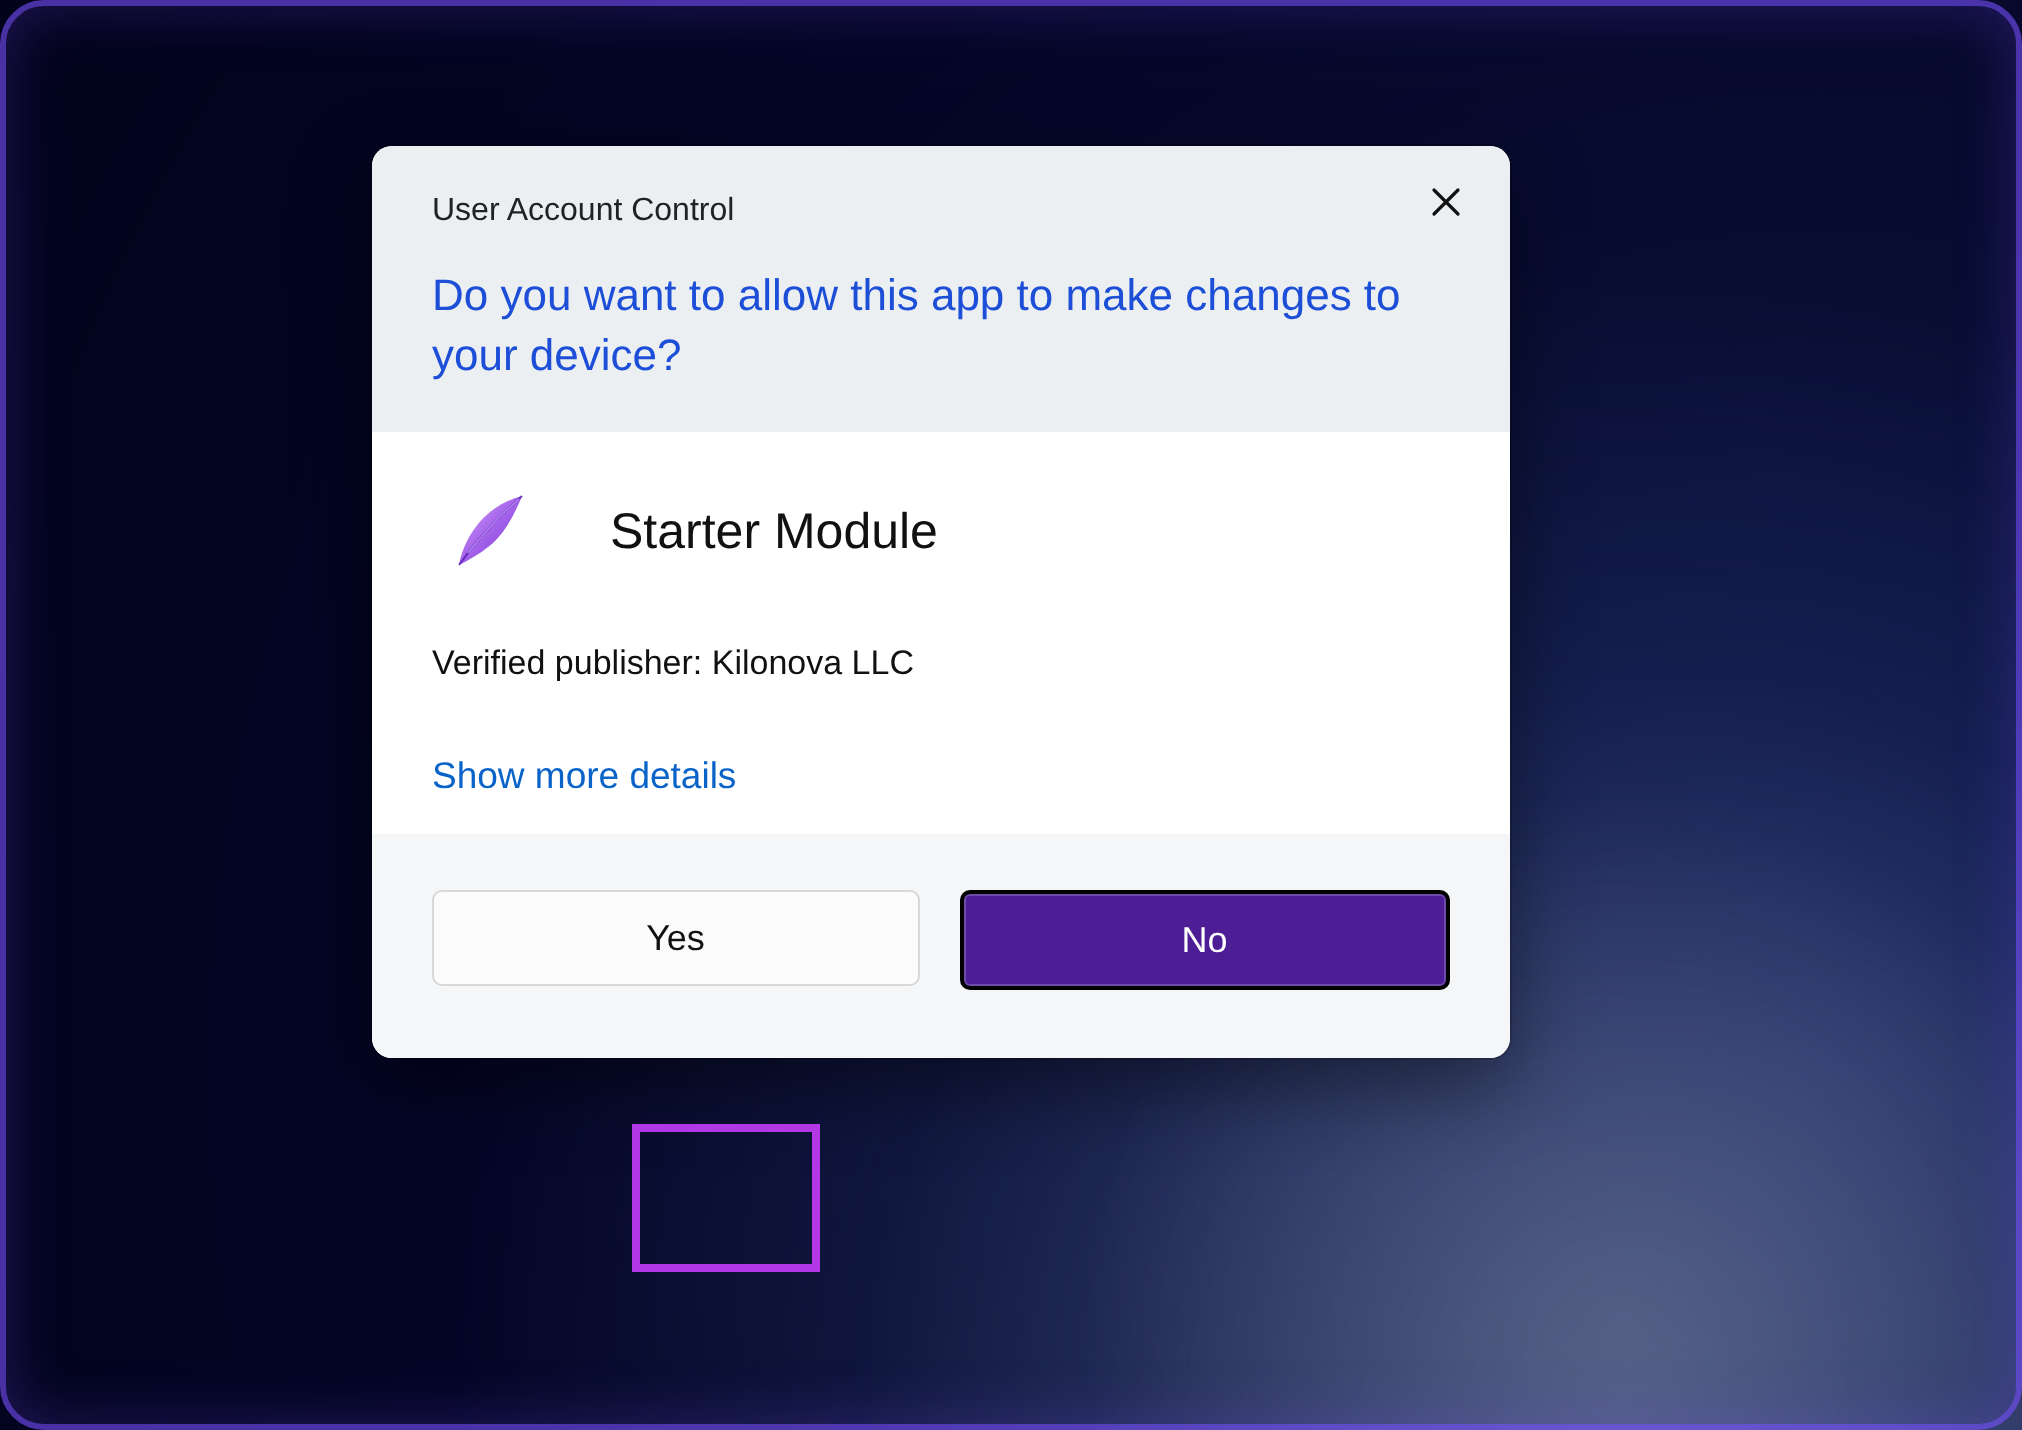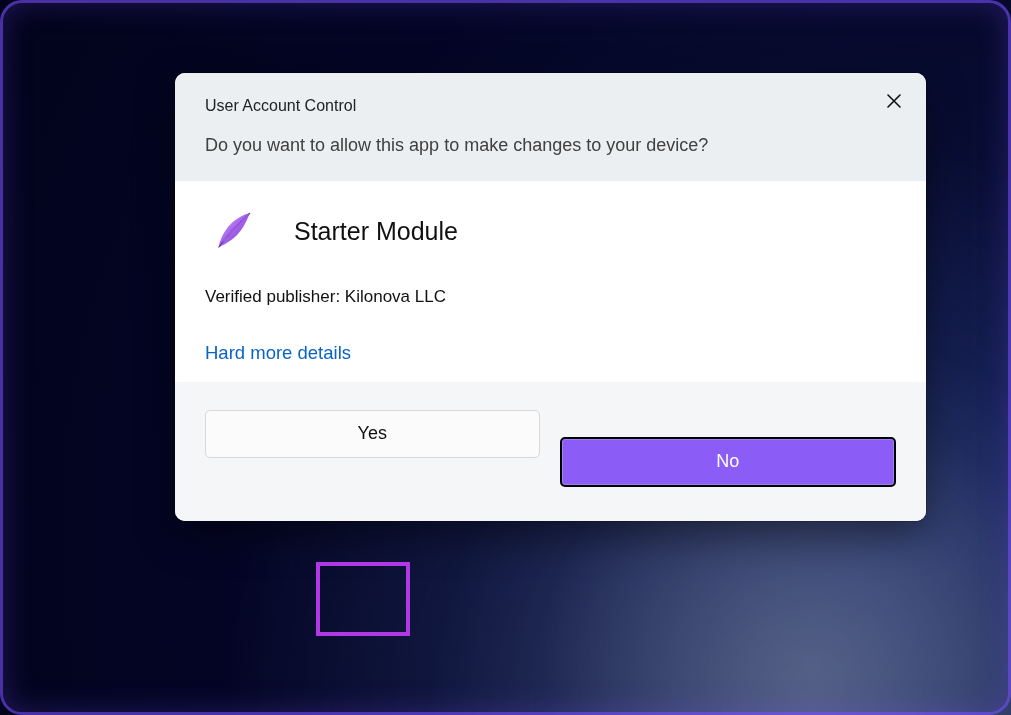--- a/index.html
+++ b/index.html
@@ -42,44 +42,44 @@
 
   
   .dim {
     position:absolute; inset:0;
     background: rgba(0,0,0,0.35);
   }
 
   
   .dialog {
     position: absolute;
-    left: 175px;
+    left: 186px;
     top: 73px;
-    width: 751px;
+    width: 569px;
     background: #ffffff;
     border-radius: 10px;
     box-shadow: 0 14px 40px rgba(0,0,0,0.45), 0 0 0 1px rgba(0,0,0,0.15);
     overflow: hidden;
   }
 
   .dialog-header {
     background: #eceff1;
     padding: 28px 30px 24px 30px;
     position: relative;
   }
   .dialog-title-small {
     font-size: 16px;
     color: #222;
     margin-bottom: 18px;
     margin-top: -4px;
   }
   .dialog-question {
-    font-size: 18px;
+    font-size: 22px;
     line-height: 1.35;
-    color: #404040;
+    color: #1d4ed8;
     max-width: 520px;
   }
 
   .close-btn {
     position: absolute;
     top: 14px;
     right: 16px;
     width: 32px;
     height: 32px;
     display: flex;
@@ -138,25 +138,24 @@
     display:flex; align-items:center; justify-content:center;
     cursor:pointer;
     position: relative;
   }
   .btn-yes {
     background: #fbfbfb;
     border: 1px solid #d8d8d8;
     color: #111;
   }
   .btn-no {
-    background: #8b5cf6;
+    background: #4c1d95;
     color: #fff;
     border: 2px solid #000;
     box-shadow: inset 0 0 0 1px rgba(255,255,255,0.2);
-    margin-top: 27px;
   }
 
   
   .annotation-highlight {
     position: absolute;
     border: 4px solid #b238e6;
     pointer-events: none;
     box-sizing: border-box;
     z-index: 50;
   }
@@ -198,21 +197,21 @@
             <path d="M10 54 C 12 42, 22 16, 52 8 C 48 18, 42 30, 34 38 C 30 42, 22 48, 10 54 Z" fill="url(#fg)" opacity="0.95"></path>
             <path d="M10 54 C 20 40, 34 24, 52 8" stroke="#5a1fb0" stroke-width="1.4" fill="none" opacity="0.8"></path>
             <path d="M16 46 C 24 36, 36 22, 50 10" stroke="#c9a0ff" stroke-width="1" fill="none" opacity="0.8"></path>
           </svg>
         </div>
         <div class="app-name">Starter Module</div>
       </div>
 
       <div class="info-line">Verified publisher: Kilonova LLC</div>
 
-      <div class="details-link">Hard more details</div>
+      <div class="details-link">Show more details</div>
     </div>
 
     <div class="dialog-footer">
       <div class="btn btn-yes">
         <span>Yes</span>
       </div>
       <div class="btn btn-no">
         <span>No</span>
       </div>
     </div>

